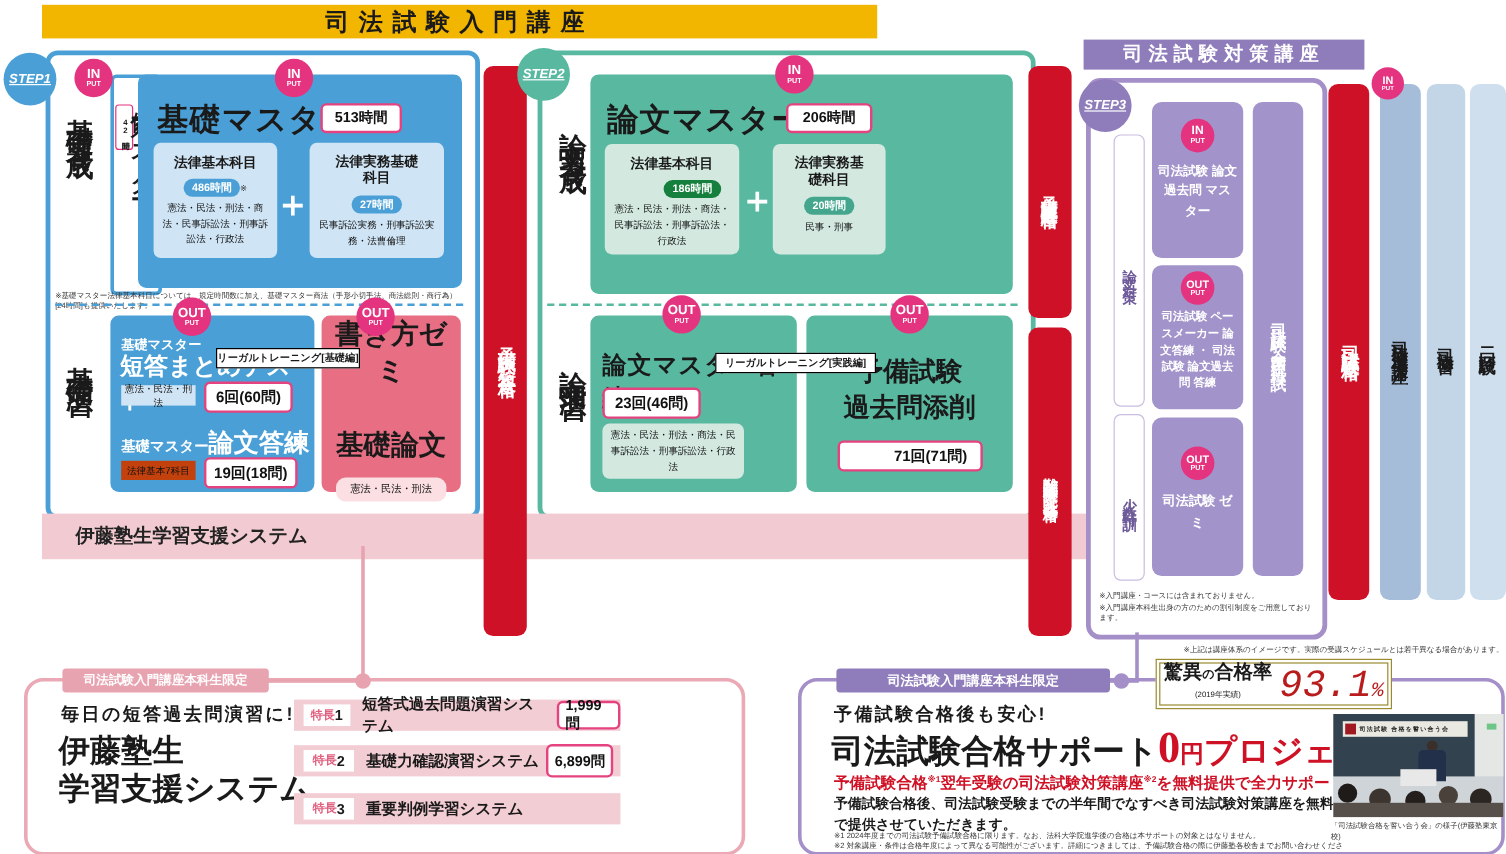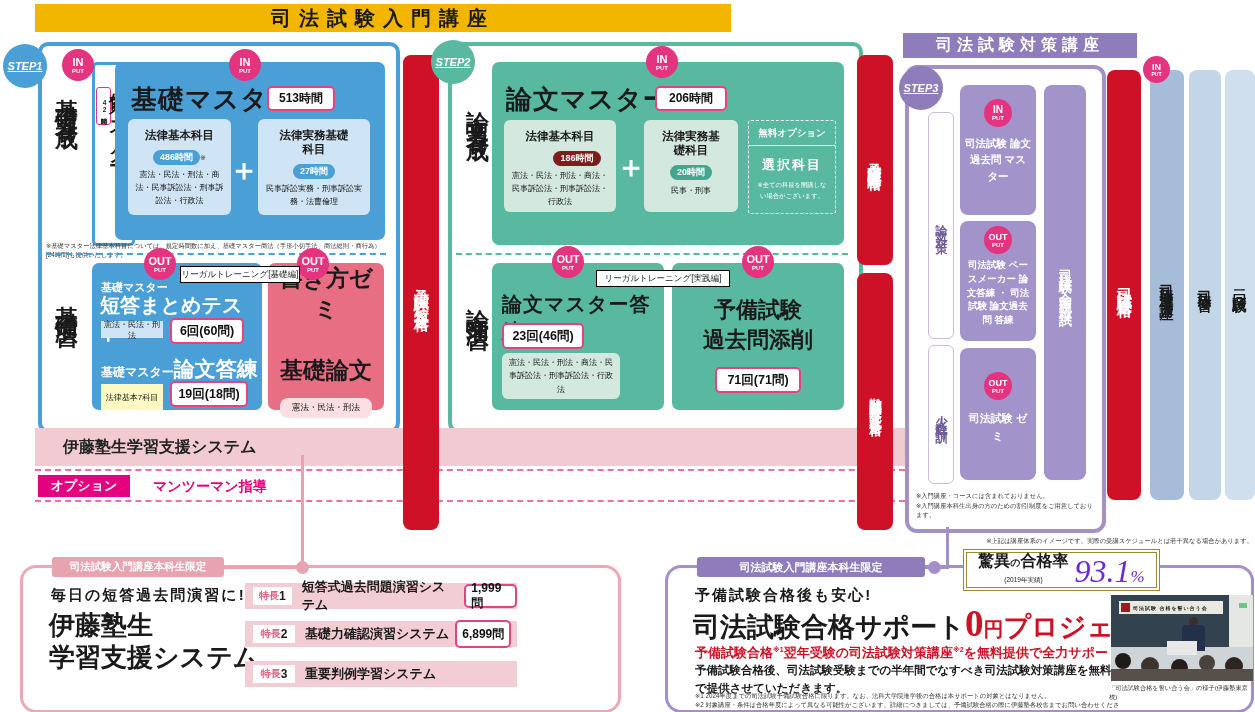--- a/index.html
+++ b/index.html
@@ -14,22 +14,22 @@
              display:flex;flex-direction:column;align-items:center;justify-content:center;
              line-height:1;z-index:8;font-weight:bold;}
   .io-circle .t1{font-size:11px;} .io-circle .t2{font-size:6px;}
   .step-circle{border-radius:50%;color:#fff;font-style:italic;font-weight:bold;font-size:11px;
                display:flex;align-items:center;justify-content:center;z-index:9;text-decoration:underline;}
   .count-badge{background:#fff;border:2px solid #e4437f;border-radius:5px;font-weight:bold;color:#111;
                display:flex;align-items:center;justify-content:center;}
   .count-badge:empty{display:none;}
   .hours-badge{color:#fff;border-radius:9px;font-weight:bold;font-size:9px;padding:1px 7px;display:inline-block;}
   .subj-chip{font-size:8px;color:#111;display:flex;align-items:center;justify-content:center;text-align:center;}
-  .lt-label{background:#fff;border:1.5px solid #000;font-weight:normal;font-size:8.5px;
-            display:flex;align-items:center;justify-content:center;z-index:9;}
+  .lt-label{background:#fff;border:1.5px solid #000;font-weight:bold;font-size:8.5px;
+            display:flex;align-items:center;justify-content:center;z-index:9;margin-top:24px;}
   .vbar{border-radius:8px;color:#fff;font-weight:bold;display:flex;align-items:center;justify-content:center;
         writing-mode:vertical-rl;letter-spacing:3px;z-index:5;}
   .litebox{background:#cfe4f4;border-radius:6px;}
   .litebox-t{background:#d3e9e0;border-radius:6px;}
   .note{color:#333;}
   .dot{border-radius:50%;z-index:10;}
 </style>
 </head>
 <body>
 
@@ -88,21 +88,21 @@
   <div class="abs" style="left:46px;top:253px;width:340px;border-top:2px dashed #4aa0d6;"></div>
 
   <div class="abs" style="left:92px;top:263px;width:170px;height:147px;background:#4aa0d6;border-radius:7px;">
     <div class="abs b" style="left:9px;top:17px;color:#fff;font-size:11px;">基礎マスター</div>
     <div class="abs b" style="left:8px;top:29px;color:#fff;font-size:20px;">短答まとめテスト</div>
     <div class="abs subj-chip" style="left:9px;top:58px;width:62px;height:17px;background:#cfe4f4;">憲法・民法・刑法</div>
     <div class="abs count-badge" style="left:78px;top:55px;width:70px;height:22px;font-size:12.5px;">6回(60問)</div>
     <div class="abs" style="left:9px;top:92px;color:#fff;white-space:nowrap;">
       <span class="b" style="font-size:12px;">基礎マスター</span><span class="b" style="font-size:21px;">論文答練</span>
     </div>
-    <div class="abs subj-chip" style="left:9px;top:121px;width:62px;height:26px;background:#fef9c3;">法律基本7科目</div>
+    <div class="abs subj-chip" style="left:9px;top:121px;width:62px;height:16px;background:#c2410c;">法律基本7科目</div>
     <div class="abs count-badge" style="left:78px;top:118px;width:74px;height:22px;font-size:12.5px;">19回(18問)</div>
   </div>
   <div class="abs io-circle" style="left:144px;top:248px;">
     <span class="t1">OUT</span>
     <span class="t2">PUT</span>
     </div>
   <div class="abs lt-label" style="left:180px;top:266px;width:118px;height:15px;">リーガルトレーニング[基礎編]</div>
 
   <div class="abs" style="left:268px;top:263px;width:116px;height:147px;background:#e76e83;border-radius:7px;">
     <div class="b" style="text-align:center;font-size:23px;">書き方ゼミ</div>
@@ -123,36 +123,31 @@
 
   <div class="abs vtext b" style="left:463px;top:92px;font-size:23px;letter-spacing:7px;">論文力養成</div>
   <div class="abs vtext b" style="left:463px;top:290px;font-size:23px;letter-spacing:7px;">論文演習</div>
 
   <div class="abs" style="left:492px;top:62px;width:352px;height:183px;background:#58b8a0;border-radius:7px;">
     <div class="abs b" style="left:14px;top:20px;font-size:26px;letter-spacing:1px;">論文マスター</div>
     <div class="abs count-badge" style="left:163px;top:24px;width:68px;height:21px;font-size:12px;">206時間</div>
     <div class="abs litebox-t" style="left:12px;top:58px;width:112px;height:92px;">
       <div class="b" style="text-align:center;margin-top:9px;font-size:11.5px;">法律基本科目</div>
       <div style="text-align:center;margin-top:3px;">
-        <span class="hours-badge" style="background:#7f1d1d;margin-left:34px;">186時間</span></div>
+        <span class="hours-badge" style="background:#15803d;margin-left:34px;">186時間</span></div>
       <div class="subj-chip" style="margin:4px 8px 0 8px;line-height:1.6;">憲法・民法・刑法・商法・民事訴訟法・刑事訴訟法・行政法</div>
     </div>
     <div class="abs b" style="left:124px;top:85px;font-size:30px;color:#fff;">＋</div>
     <div class="abs litebox-t" style="left:152px;top:58px;width:94px;height:92px;">
       <div class="b" style="text-align:center;margin:9px 14px 0 14px;font-size:11.5px;line-height:1.25;">法律実務基礎科目</div>
       <div style="text-align:center;margin-top:3px;">
         <span class="hours-badge" style="background:#45a68e;">20時間</span></div>
       <div class="subj-chip" style="margin:5px 8px 0 8px;">民事・刑事</div>
     </div>
 
-    <div class="abs" style="left:256px;top:58px;width:86px;height:92px;border:1.5px dashed #fff;border-radius:3px;color:#fff;">
-      <div class="b" style="text-align:center;font-size:9.5px;padding:6px 0 5px 0;border-bottom:1px solid #fff;">無料オプション</div>
-      <div class="b" style="text-align:center;margin-top:10px;font-size:13px;letter-spacing:2px;">選択科目</div>
-      <div style="text-align:center;margin:6px 7px 0 7px;font-size:6.3px;line-height:1.7;">※全ての科目を開講しない場合がございます。</div>
-    </div>
   </div>
   <div class="abs io-circle" style="left:646px;top:46px;">
     <span class="t1">IN</span>
     <span class="t2">PUT</span>
     </div>
 
   <div class="abs" style="left:456px;top:253px;width:392px;border-top:2px dashed #58b8a0;"></div>
 
   <div class="abs" style="left:492px;top:263px;width:172px;height:147px;background:#58b8a0;border-radius:7px;">
     <div class="abs b" style="left:10px;top:28px;font-size:20px;letter-spacing:1px;">論文マスター答練</div>
@@ -161,36 +156,32 @@
   </div>
   <div class="abs io-circle" style="left:552px;top:246px;">
     <span class="t1">OUT</span>
     <span class="t2">PUT</span>
     </div>
   <div class="abs lt-label" style="left:596px;top:270px;width:132px;height:15px;">リーガルトレーニング[実践編]</div>
 
   <div class="abs" style="left:672px;top:263px;width:172px;height:147px;background:#58b8a0;border-radius:7px;">
     <div class="b" style="text-align:center;margin-top:32px;font-size:22px;">予備試験</div>
     <div class="b" style="text-align:center;font-size:22px;">過去問添削</div>
-    <div class="count-badge" style="margin:12px auto 0 auto;width:82px;height:22px;font-size:12.5px;">71回(71問)</div>
+    <div class="count-badge" style="margin:12px auto 0 auto;width:82px;height:22px;font-size:12.5px;padding-left:35px;">71回(71問)</div>
   </div>
   <div class="abs io-circle" style="left:742px;top:246px;">
     <span class="t1">OUT</span>
     <span class="t2">PUT</span>
     </div>
 
   <div class="abs vbar" style="left:857px;top:55px;width:36px;height:210px;background:#ce1126;font-size:14px;letter-spacing:2px;">予備試験最終合格</div>
   <div class="abs vbar" style="left:857px;top:273px;width:36px;height:257px;background:#ce1126;font-size:12.5px;letter-spacing:2px;">難関法科大学院 既修合格</div>
 
   <div class="abs" style="left:35px;top:428px;width:870px;height:38px;background:#f1cbd1;z-index:1;">
     <span class="b" style="position:absolute;left:28px;top:9px;font-size:16px;color:#222;">伊藤塾生学習支援システム</span>
-  </div>
-  <div class="abs" style="left:35px;top:469px;width:870px;height:33px;background:#fff;border-top:2px dashed #f06ba8;border-bottom:2px dashed #f06ba8;box-sizing:border-box;z-index:1;">
-    <span class="center b" style="position:absolute;left:3px;top:4px;width:92px;height:22px;background:#e4007f;color:#fff;font-size:13px;">オプション</span>
-    <span class="b" style="position:absolute;left:118px;top:7px;color:#e4007f;font-size:14px;">マンツーマン指導</span>
   </div>
 
   <div class="abs" style="left:301px;top:455px;width:3px;height:108px;background:#e8a3b0;z-index:2;"></div>
   <div class="abs" style="left:222px;top:566px;width:80px;height:3px;background:#e8a3b0;z-index:2;"></div>
   <div class="abs dot" style="left:296px;top:561px;width:13px;height:13px;background:#e8a3b0;"></div>
 
   <div class="abs" style="left:905px;top:65px;width:193px;height:460px;border:4px solid #a58fc8;border-radius:12px;background:#fff;"></div>
   <div class="abs step-circle" style="left:899px;top:66px;width:44px;height:44px;background:#8f7cba;">
     <span>STEP3</span>
     </div>
@@ -305,18 +296,18 @@
   </div>
   <div class="abs center b" style="left:697px;top:557px;width:228px;height:20px;background:#8f7cba;color:#fff;font-size:11px;border-radius:3px;z-index:3;">司法試験入門講座本科生限定</div>
 
   <div class="abs" style="left:963px;top:549px;width:197px;height:42px;background:#fff;border:1.5px solid #9a8a30;padding:2px;box-sizing:border-box;z-index:6;">
     <div style="width:100%;height:100%;border:1px solid #9a8a30;box-sizing:border-box;display:flex;align-items:flex-start;justify-content:center;">
       <span style="text-align:center;line-height:1;">
         <span class="b" style="font-size:16px;white-space:nowrap;">
           <span>驚異</span><span style="font-size:10px;">の</span><span>合格率</span></span><br>
         <span style="font-size:6.5px;">(2019年実績)</span>
       </span>
-      <span style="font-family:Liberation Serif, serif;font-style:italic;color:#6d28d9;margin-left:6px;white-space:nowrap;">
+      <span style="font-family:Liberation Mono, monospace;font-style:italic;color:#b91c1c;margin-left:6px;white-space:nowrap;">
         <span style="font-size:32px;">93.1</span><span style="font-size:17px;">%</span></span>
     </div>
   </div>
 
 </div>
 
 </body></html>

